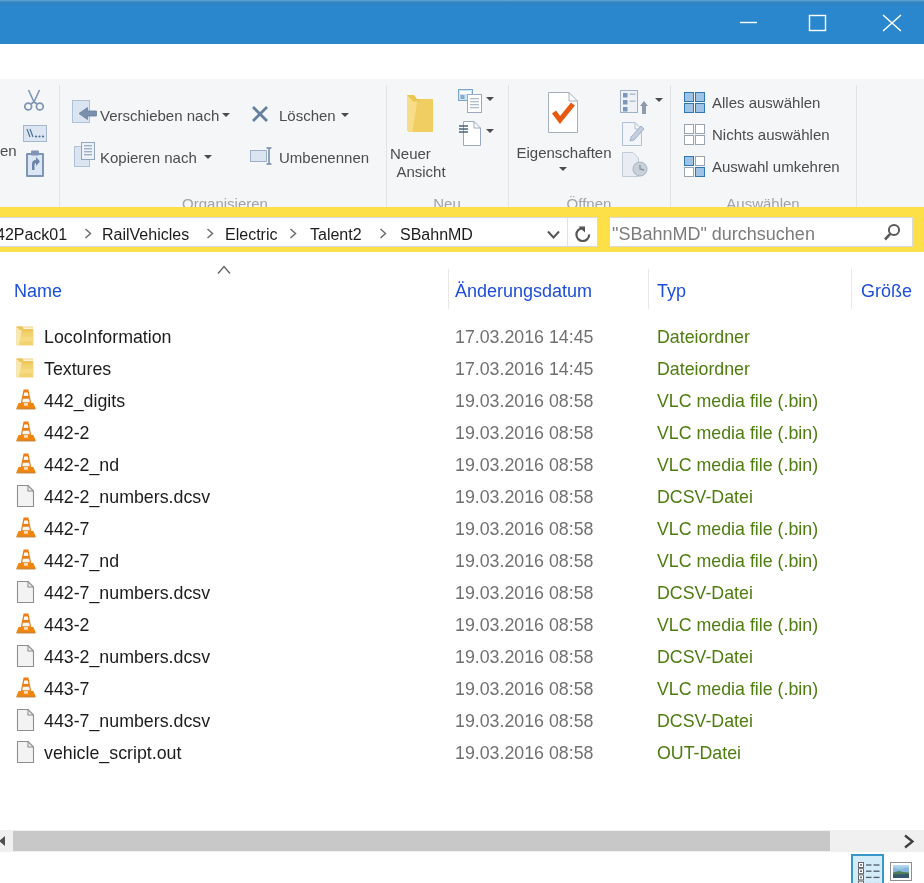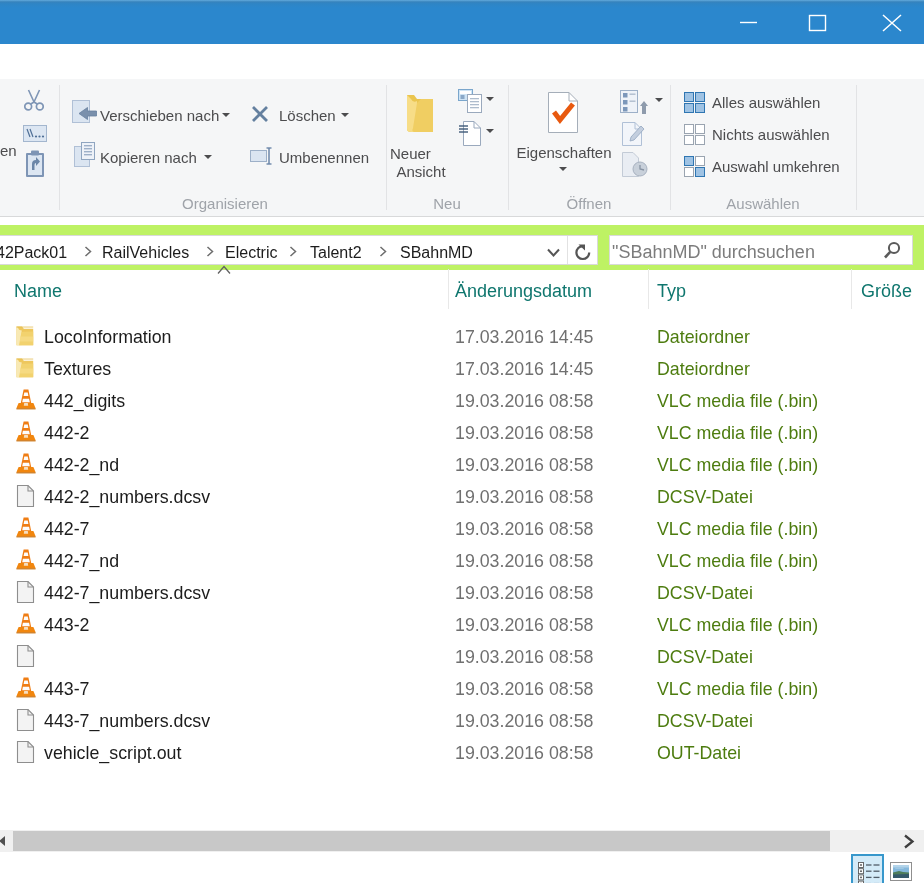--- a/index.html
+++ b/index.html
@@ -12,27 +12,27 @@
 
 #menurow{left:0;top:44px;width:924px;height:35px;background:#fff;}
 #ansicht{left:37px;top:9px;font-size:15px;color:#3f3f41;}
 
 #ribbon{left:0;top:79px;width:924px;height:138px;background:#f5f6f7;border-bottom:1px solid #d8d9da;}
 .vsep{position:absolute;top:6px;width:1px;height:125px;background:#e2e3e5;}
 .glabel{position:absolute;top:116px;font-size:15px;color:#9fa3a9;text-align:center;}
 .rtext{position:absolute;font-size:15px;color:#4c4c4e;white-space:nowrap;}
 .dropdn{position:absolute;width:0;height:0;border-left:4px solid transparent;border-right:4px solid transparent;border-top:4px solid #4c4c4e;}
 
-#addrrow{left:0;top:225px;width:924px;height:45px;background:#bef264;}
+#addrrow{left:0;top:207px;width:924px;height:45px;background:#fde047;}
 #addrbox{left:-4px;top:10px;width:602px;height:30px;border:1px solid #d9d9d9;background:#fff;}
 #searchbox{left:609px;top:10px;width:304px;height:30px;border:1px solid #d9d9d9;background:#fff;}
 .crumb{font-size:16px;color:#1c1c1c;white-space:nowrap;}
 
 .hsep{position:absolute;width:1px;height:40px;background:#e8e8e8;top:269px;}
-.hdr{position:absolute;top:281px;font-size:18px;color:#0f766e;}
+.hdr{position:absolute;top:281px;font-size:18px;color:#1d4ed8;}
 
 .row{position:absolute;left:0;width:924px;height:32px;}
 .fname{position:absolute;left:44px;top:6px;font-size:17.8px;color:#1c1c1c;white-space:nowrap;}
 .fdate{position:absolute;left:455px;top:6px;font-size:17.8px;color:#707070;white-space:nowrap;}
 .ftype{position:absolute;left:657px;top:6px;font-size:17.8px;color:#4d7c0f;white-space:nowrap;}
 .ficon{position:absolute;left:16px;top:4px;}
 
 #sbar{left:0;top:830px;width:924px;height:22px;background:#f0f0f0;}
 #sthumb{left:13px;top:1px;width:817px;height:20px;background:#c8c8c8;}
 </style>
@@ -358,20 +358,21 @@
           </svg></span>
         <span class="fname">443-2</span>
         <span class="fdate">19.03.2016 08:58</span>
         <span class="ftype">VLC media file (.bin)</span>
       </div>
   <div class="row" style="top:641px">
         <span class="ficon"><svg width="19" height="23" viewBox="0 0 19 23">
             <path d="M1.5 0.5 L12 0.5 L17.5 6 L17.5 21.5 L1.5 21.5 Z" fill="#f3f3f3" stroke="#8e8e8e" stroke-width="1.1"></path>
             <path d="M12 0.5 L12 6 L17.5 6" fill="none" stroke="#8e8e8e" stroke-width="1.1"></path>
           </svg></span>
+        <span class="fname">443-2_numbers.dcsv</span>
         <span class="fdate">19.03.2016 08:58</span>
         <span class="ftype">DCSV-Datei</span>
       </div>
   <div class="row" style="top:673px">
         <span class="ficon"><svg width="22" height="22" viewBox="0 0 22 22" style="margin-left:-1px">
             <path d="M8.6 0.5 L13.4 0.5 L16.2 14 L5.8 14 Z" fill="#ef7d14"></path>
             <path d="M9.3 3.6 L12.7 3.6 L13.4 7 L8.6 7 Z" fill="#fdfdfd"></path>
             <path d="M7.9 9.8 L14.1 9.8 L14.8 13.2 L7.2 13.2 Z" fill="#fdfdfd"></path>
             <path d="M3.6 14 L18.4 14 L20.6 19.2 L1.4 19.2 Z" fill="#f1860e"></path>
             <path d="M1.4 19.2 L20.6 19.2 L20.6 20.4 L1.4 20.4 Z" fill="#c86c07"></path>

